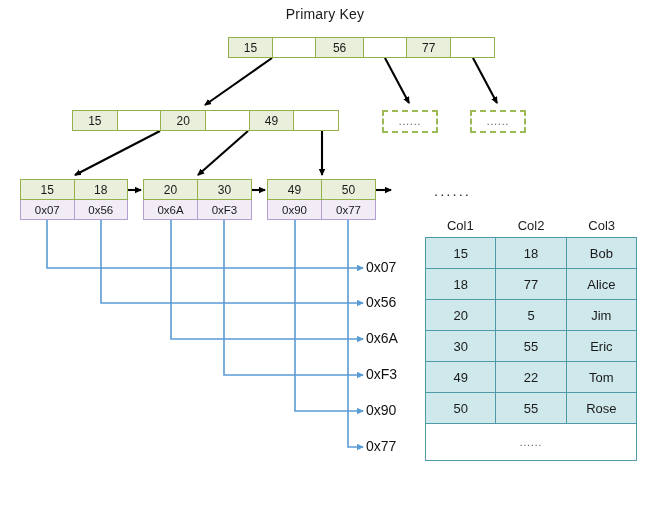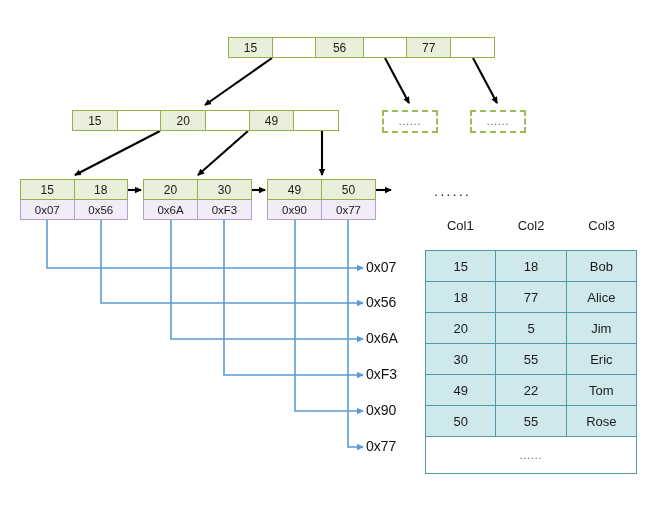--- a/index.html
+++ b/index.html
@@ -111,21 +111,21 @@
   .ellipsis-top{
     position:absolute;
     left:434px;top:182px;
     font-size:15px;
     letter-spacing:2px;
     color:#333;
   }
 
   
   .tablewrap{position:absolute;left:425px;top:218px;width:212px;}
-  .thead{display:flex;margin-bottom:17px;}
+  .thead{display:flex;margin-bottom:4px;}
   .thead div{
     flex:1;text-align:center;font-size:13px;color:#1a1a1a;
   }
   table.grid{
     border-collapse:collapse;
     width:212px;
     background:#cfe8ec;
     table-layout:fixed;
   }
   table.grid td{
@@ -142,20 +142,21 @@
     font-size:10px;
     letter-spacing:1px;
     color:#555;
   }
 </style>
 </head>
 <body>
 
 <div id="stage">
 
+  <div class="title">Primary Key</div>
 
   <svg id="wires" viewBox="0 0 650 505">
     <defs>
       <marker id="arrowBlack" markerWidth="7" markerHeight="7" refX="6" refY="3.2" orient="auto" markerUnits="userSpaceOnUse">
         <path d="M0,0 L7,3.2 L0,6.4 z" fill="#000000"></path>
       </marker>
       <marker id="arrowBlue" markerWidth="7" markerHeight="7" refX="6" refY="3.2" orient="auto" markerUnits="userSpaceOnUse">
         <path d="M0,0 L7,3.2 L0,6.4 z" fill="#5b9bd5"></path>
       </marker>
     </defs>

